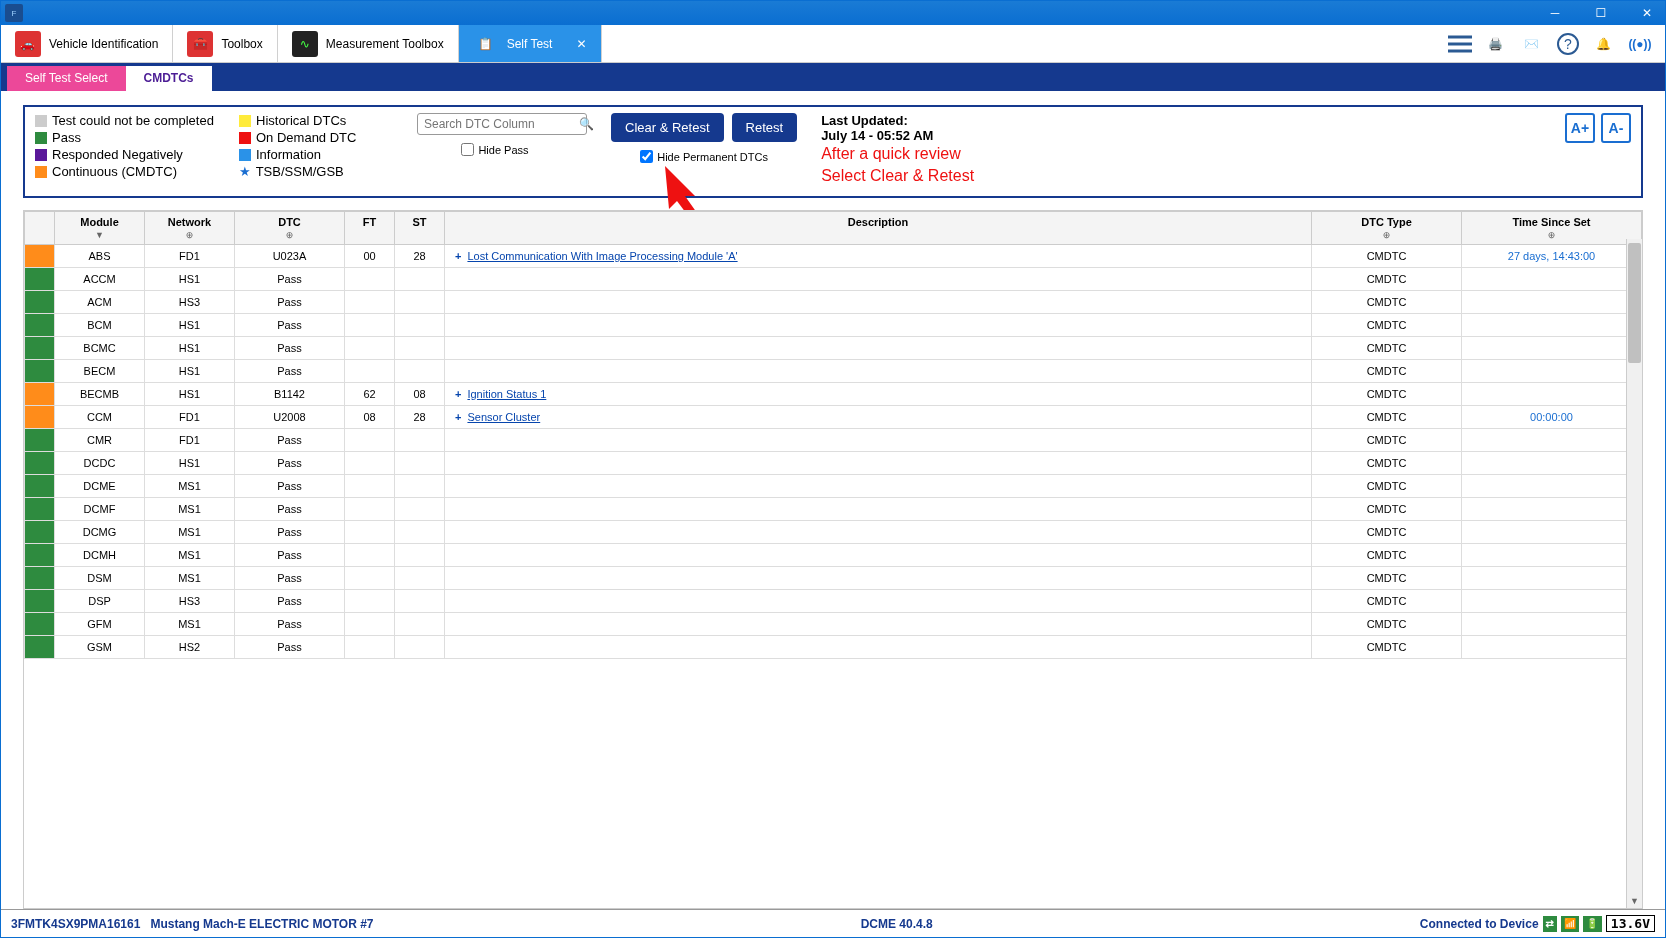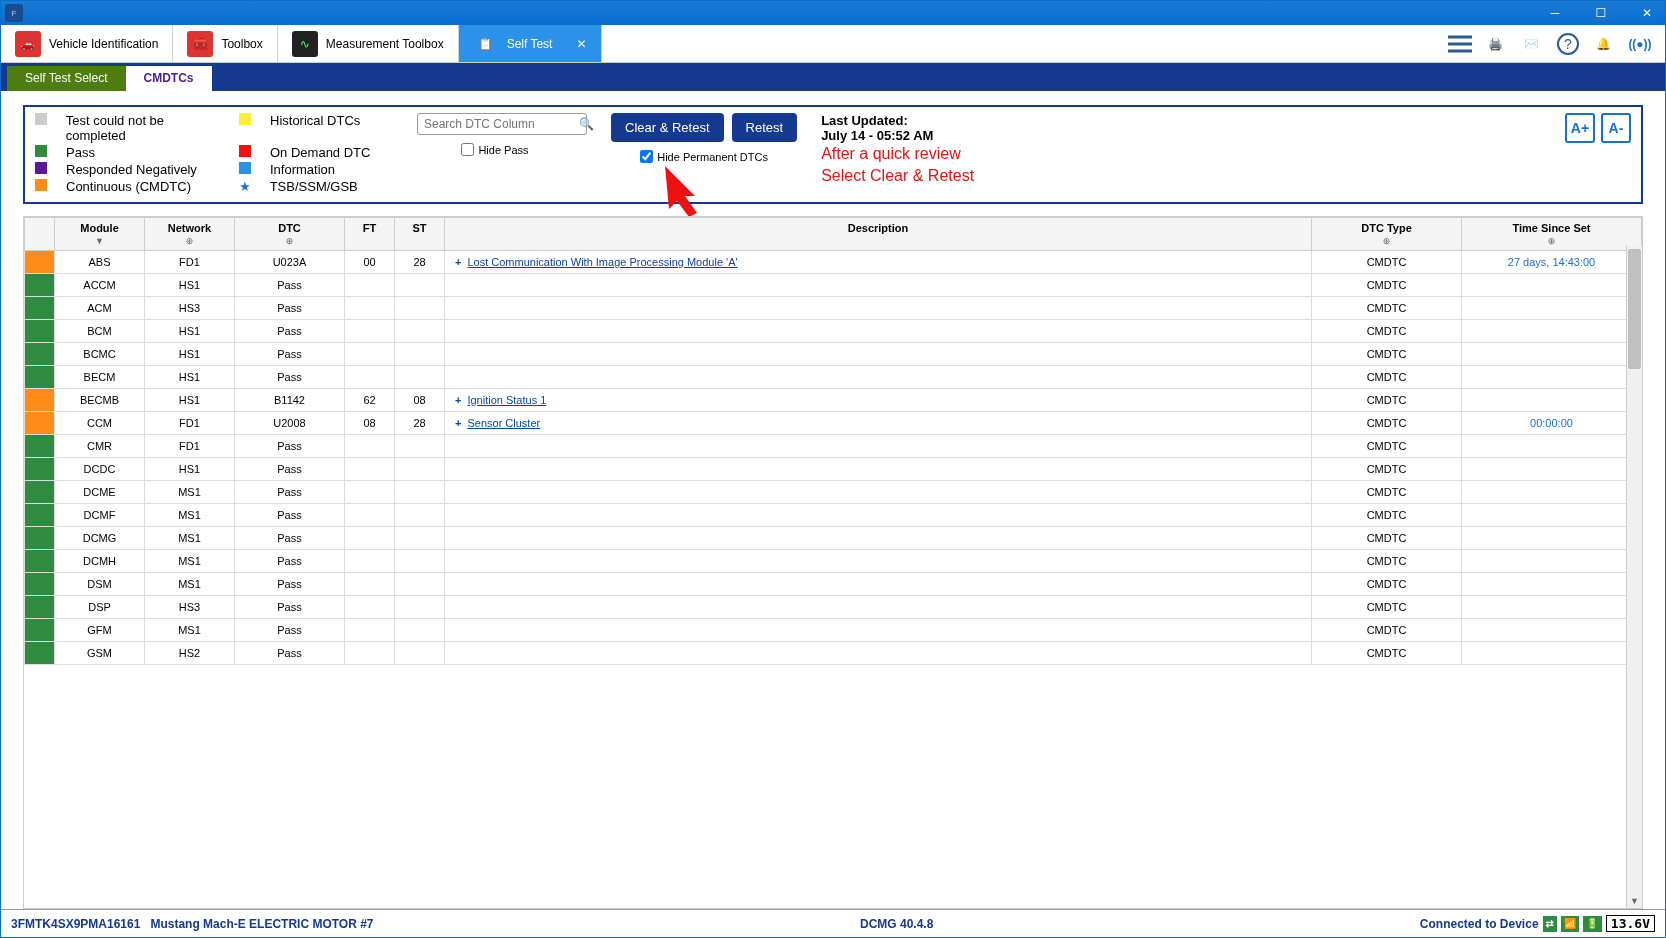--- a/index.html
+++ b/index.html
@@ -11,26 +11,26 @@
 .titlebar .ctrl { width: 28px; height: 20px; display: flex; align-items: center; justify-content: center; cursor: pointer; }
 .app-icon { width: 18px; height: 18px; background: #1a4d8f; border-radius: 2px; display:flex; align-items:center; justify-content:center; color:#9fd1ff; font-size:8px;}
 .ribbon { height: 38px; background: #fff; border-bottom: 1px solid #ccc; display: flex; align-items: stretch; }
 .ribbon-tab { display: flex; align-items: center; gap: 8px; padding: 0 14px; border-right: 1px solid #d0d0d0; cursor: pointer; }
 .ribbon-tab.active { background: #2a92e8; color: #fff; }
 .ribbon-tab .ticon { width: 26px; height: 26px; display:flex; align-items:center; justify-content:center; border-radius:3px; }
 .ribbon-tab .close-x { margin-left: 16px; font-size: 12px; }
 .ribbon-right { margin-left: auto; display: flex; align-items: center; gap: 10px; padding: 0 12px; }
 .ribbon-right .ricon { width: 26px; height: 26px; display:flex; align-items:center; justify-content:center; cursor:pointer; color:#2b5a93; }
 .tabbar { height: 28px; background: #15398e; display: flex; align-items: flex-end; padding: 0 6px; }
-.tab { padding: 5px 18px 6px; font-size: 12px; color: #fff; background: #4d7c0f; cursor: pointer; }
+.tab { padding: 5px 18px 6px; font-size: 12px; color: #fff; background: #ec4899; cursor: pointer; }
 .tab.active { background: #fff; color: #4c1d95; font-weight: bold; }
 .content { flex: 1; background: #fff; overflow: hidden; display:flex; flex-direction:column; }
 .panel { margin: 14px 22px 6px; border: 2px solid #15398e; padding: 6px 10px 8px; display: flex; align-items: flex-start; position: relative; }
 .legend { display: grid; grid-template-columns: 190px 150px; gap: 2px 14px; font-size: 13px; }
-.legend-item { display: flex; align-items: flex-start; gap: 19px; }
+.legend-item { display: flex; align-items: center; gap: 5px; }
 .sw { width: 12px; height: 12px; display:inline-block; }
 .search-wrap { margin-left: 14px; display: flex; align-items: center; border: 1px solid #999; border-radius: 3px; padding: 3px 6px; width: 170px; }
 .search-wrap input { border: none; outline: none; flex: 1; font-size: 12px; }
 .btn { background: #15398e; color: #fff; border: none; border-radius: 4px; padding: 7px 14px; font-size: 13px; cursor: pointer; }
 .chk { font-size: 11px; display:flex; align-items:center; gap:4px; }
 .updated { font-size: 13px; font-weight: bold; }
 .annot { color: #e11; font-size: 16px; font-weight: 500; line-height: 1.4; }
 .a-btn { border: 2px solid #1a6ed1; color: #1a6ed1; background:#fff; width: 30px; height: 30px; font-weight:bold; font-size:14px; display:flex; align-items:center; justify-content:center; cursor:pointer; border-radius:3px;}
 .table-wrap { margin: 6px 22px 0; flex:1; overflow:hidden; position:relative; border:1px solid #ccc; }
 table { width: 100%; border-collapse: collapse; font-size: 11px; }
@@ -416,21 +416,21 @@
         <div class="arr" style="bottom:0">▼</div>
       </div>
     </div>
 
   </div>
 
   <div class="footer">
     <span>3FMTK4SX9PMA16161</span>
     <span style="width:10px;"></span>
     <span>Mustang Mach-E ELECTRIC MOTOR #7</span>
-    <span class="center">DCMG 40.4.8</span>
+    <span class="center">DCME 40.4.8</span>
     <div class="right">
       <span>Connected to Device</span>
       <span class="badge">⇄</span>
       <span class="badge">📶</span>
       <span class="badge">🔋</span>
       <span class="volt">13.6V</span>
     </div>
   </div>
 
 </div>

